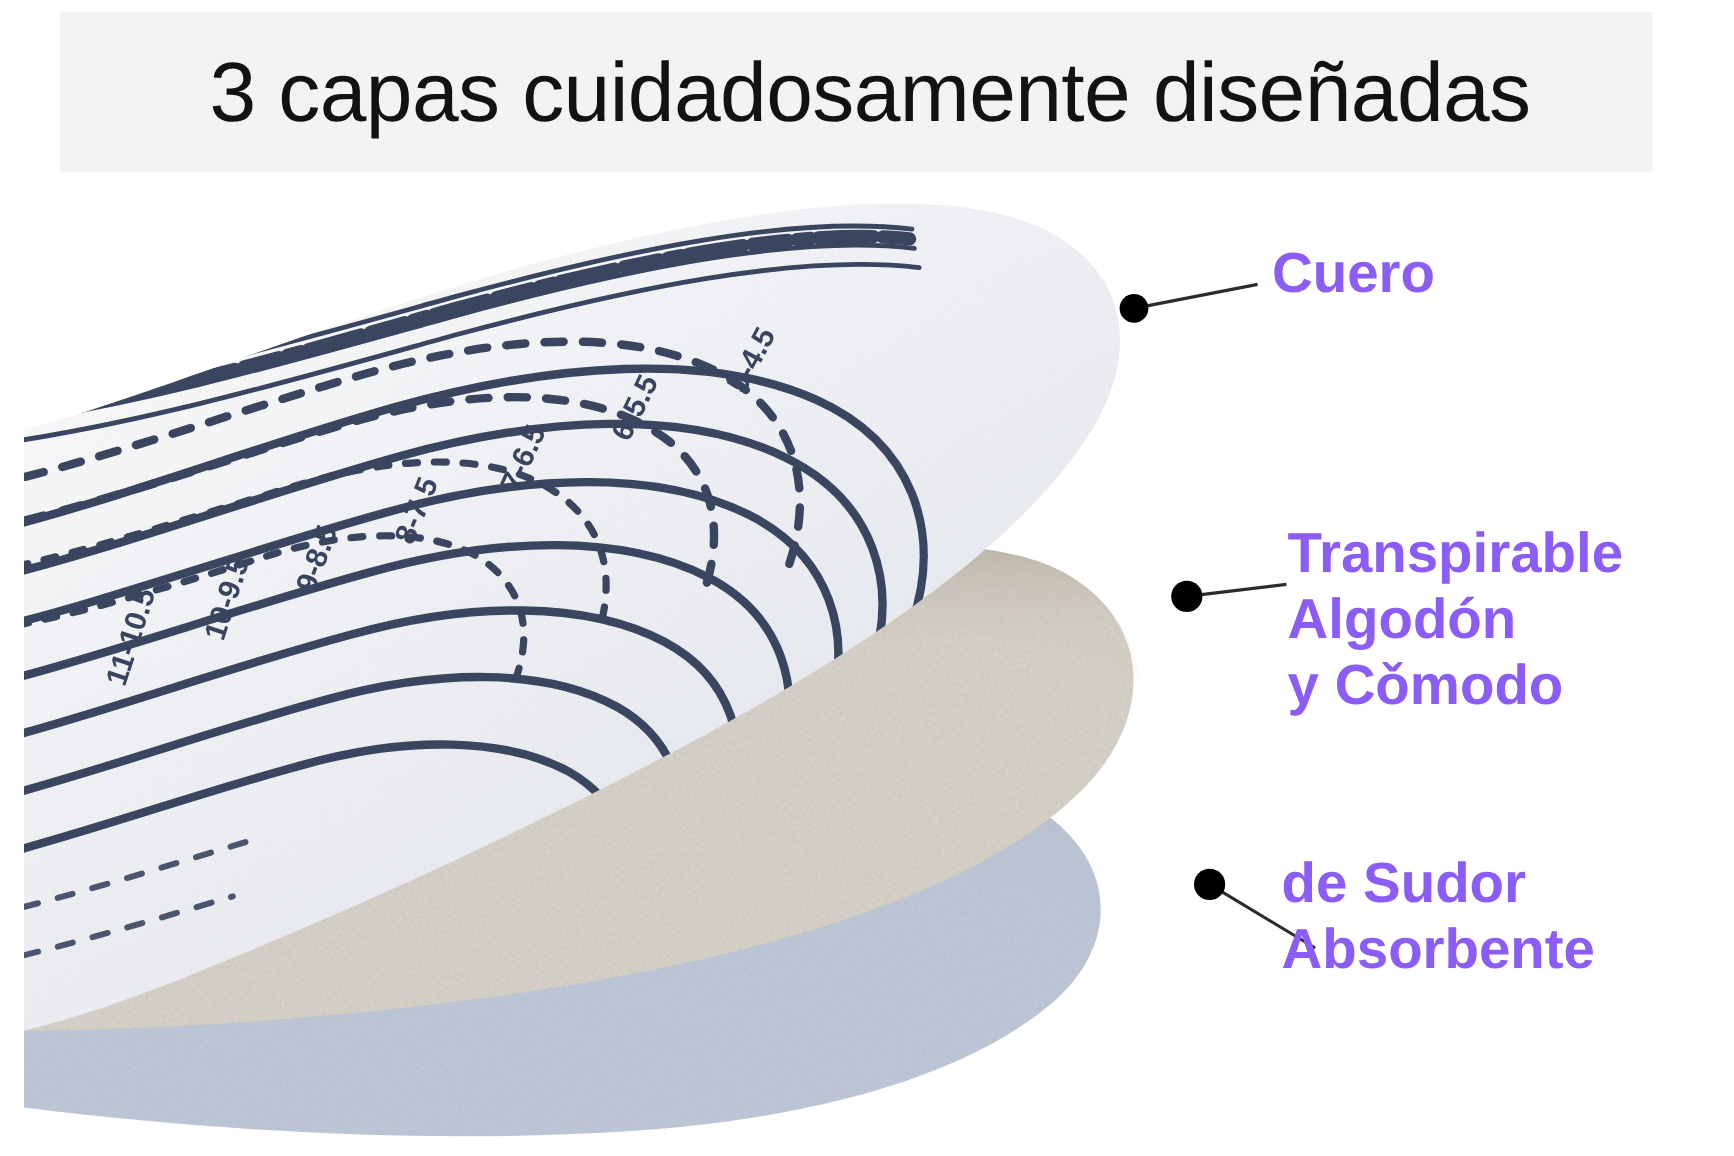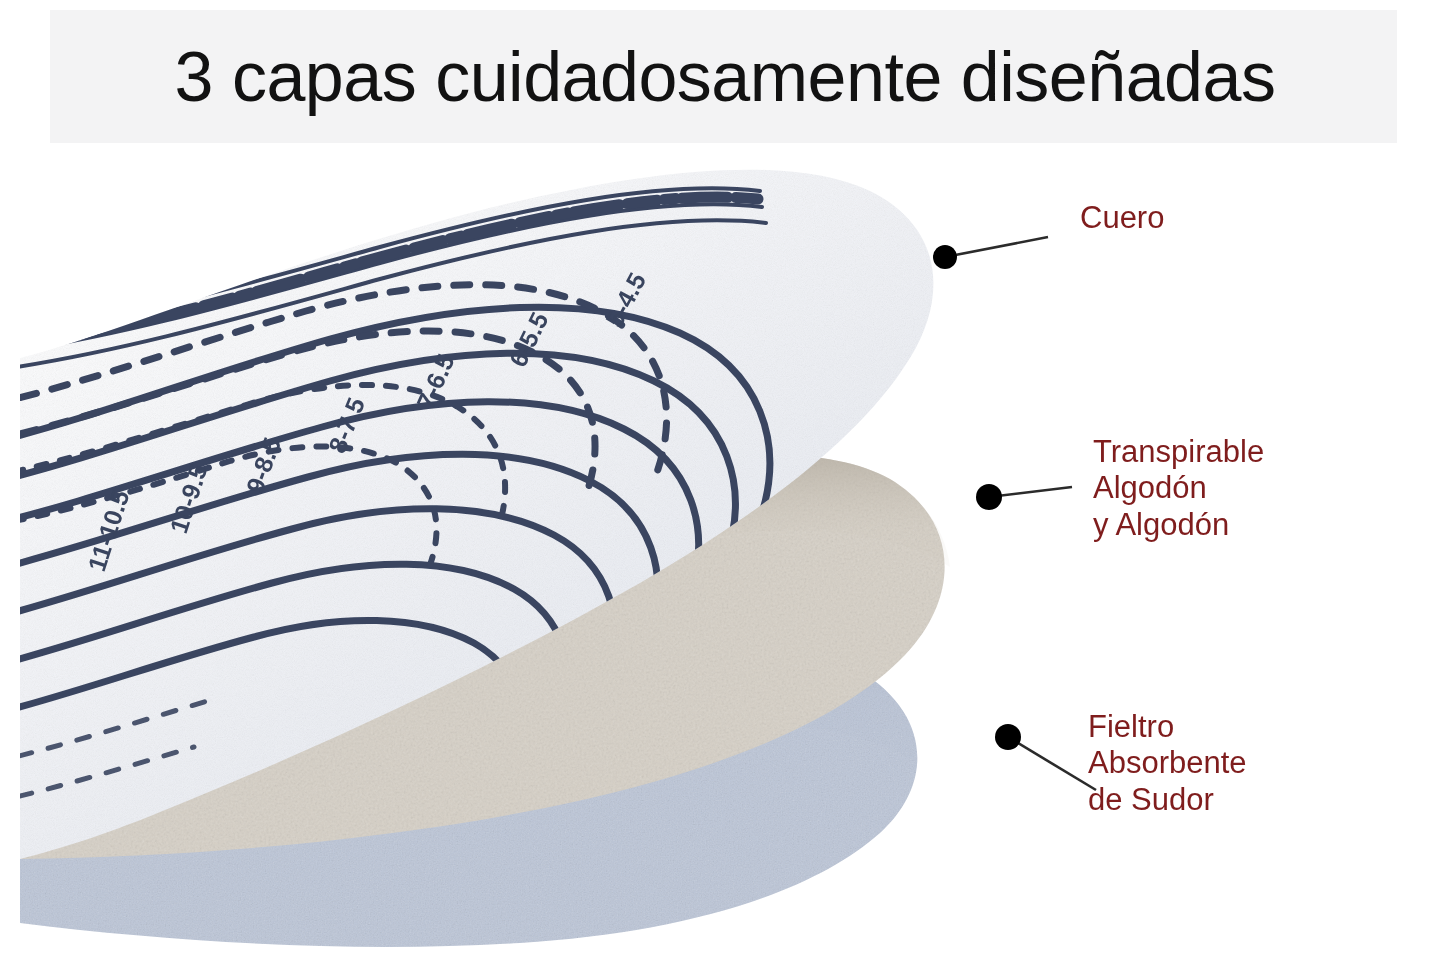--- a/index.html
+++ b/index.html
@@ -9,21 +9,20 @@
   }
   body {
     font-family: "Liberation Sans", sans-serif;
   }
   #page {
     position: relative;
     width: 1377px;
     height: 963px;
     background: #ffffff;
     overflow: hidden;
-    padding-left: 20px;
   }
 
   
   #title-band {
     position: absolute;
     left: 50px;
     top: 10px;
     width: 1350px;
     height: 133px;
     background: #f3f3f4;
@@ -57,24 +56,24 @@
     width: 100%;
     height: 100%;
   }
 
   
   .callout {
     position: absolute;
   }
   .callout-text {
     position: absolute;
-    font-size: 31px;
+    font-size: 47px;
     line-height: 1.17;
-    color: #7f1d1d;
-    font-weight: 400;
+    color: #8b5cf6;
+    font-weight: 700;
     white-space: nowrap;
   }
   #callout-leather .callout-text  { left: 1060px; top: 200px; }
   #callout-cotton  .callout-text  { left: 1073px; top: 434px; }
   #callout-felt    .callout-text  { left: 1068px; top: 709px; }
 
   #callout-lines {
     position: absolute;
     left: 0;
     top: 0;
@@ -240,25 +239,24 @@
   <div class="callout" id="callout-leather">
     <div class="callout-text">
       <div>Cuero</div>
     </div>
   </div>
 
   <div class="callout" id="callout-cotton">
     <div class="callout-text">
       <div>Transpirable</div>
       <div>Algodón</div>
-      <div>y Algodón</div>
+      <div>y Cǒmodo</div>
     </div>
   </div>
 
   <div class="callout" id="callout-felt">
     <div class="callout-text">
-      <div>Fieltro</div>
+      <div>de Sudor</div>
       <div>Absorbente</div>
-      <div>de Sudor</div>
     </div>
   </div>
 
 </div>
 
 </body></html>

